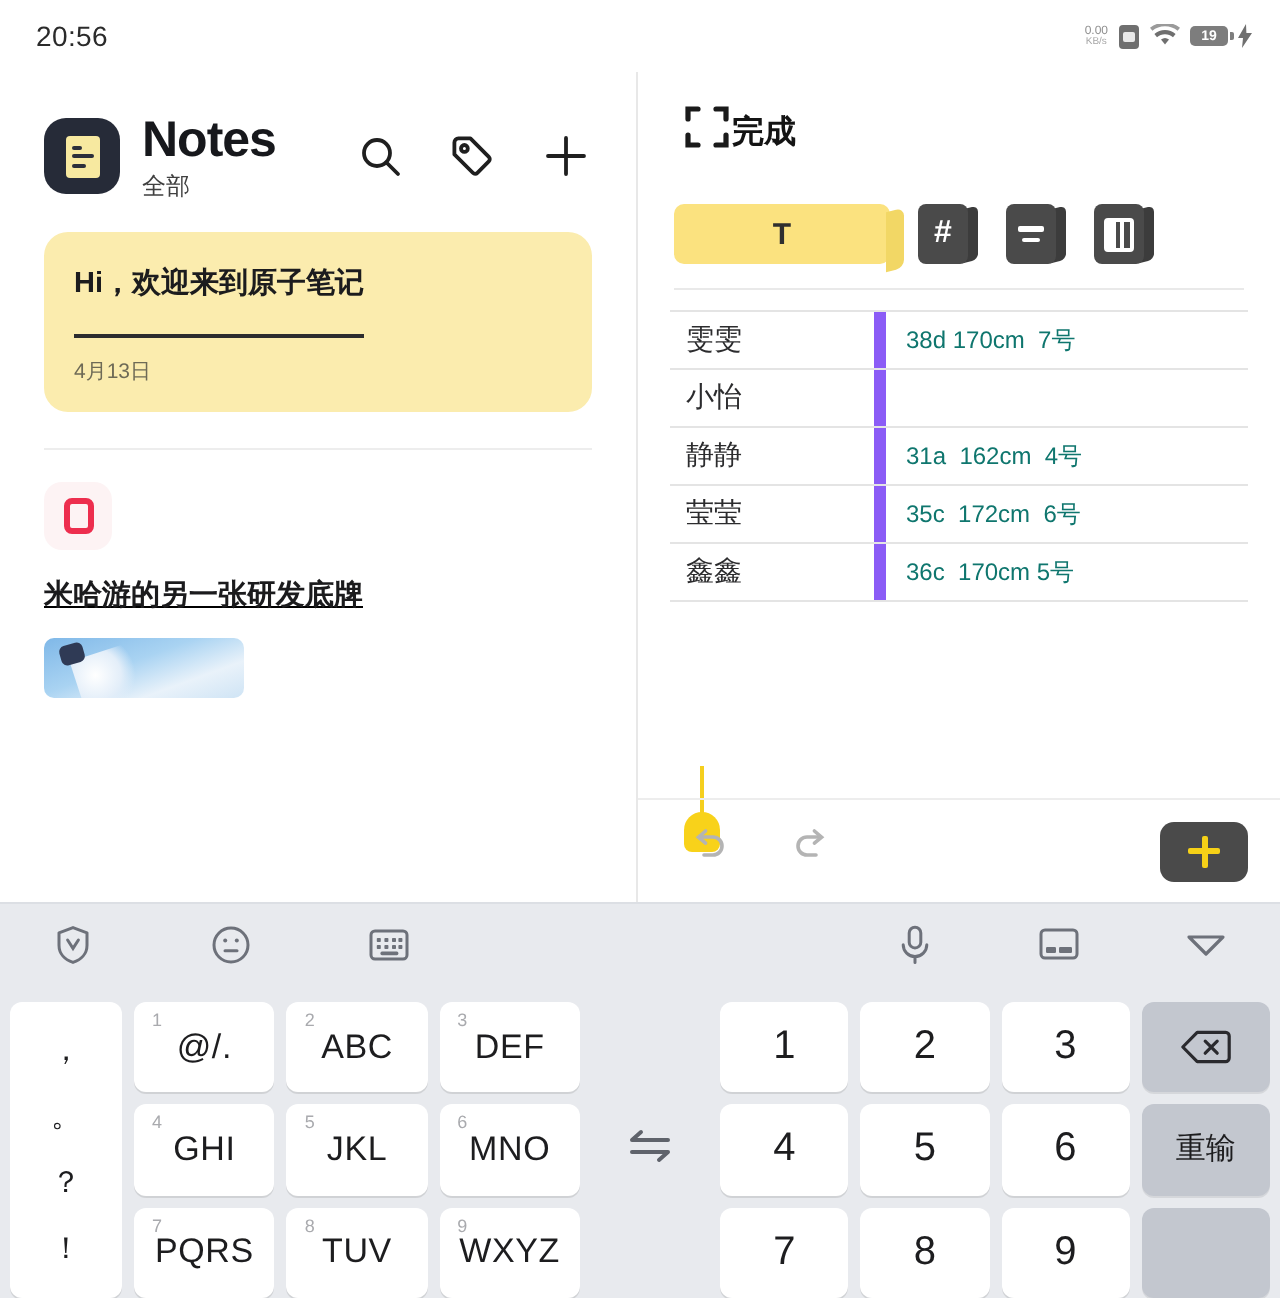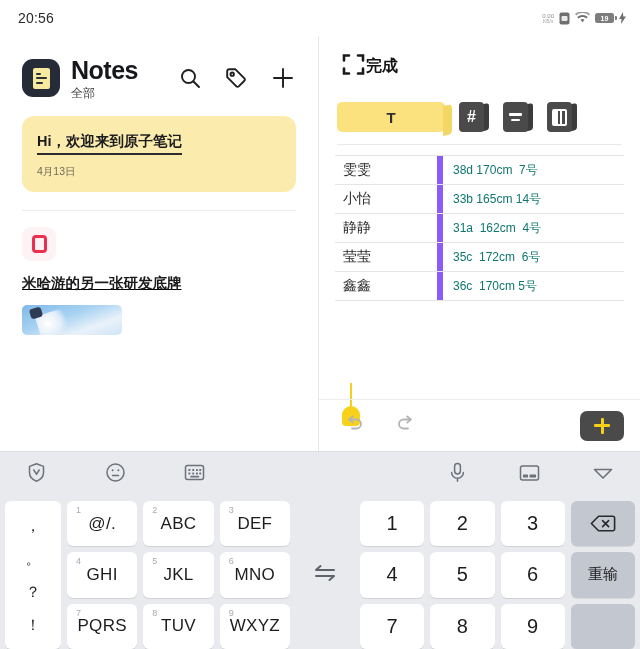--- a/index.html
+++ b/index.html
@@ -63,21 +63,21 @@
   .hdr-actions { margin-left: auto; display: flex; align-items: center; gap: 22px; padding-right: 4px; }
   .hdr-actions svg { display: block; }
 
   
   .note-list { padding: 14px 22px 0 22px; }
   .note-card {
     background: #fbecae; border-radius: 12px; padding: 16px 15px 13px 15px;
   }
   .note-card .nc-title {
     font-size: 14.5px; font-weight: bold; color: #1c1c1e;
-    border-bottom: 2px solid #2c2c2e; display: inline-block; padding-bottom: 2px;
+    border-bottom: 2px solid #2c2c2e; display: inline-block; padding-bottom: 16px;
   }
   .note-card .nc-body {
     margin-top: 9px; font-size: 12.5px; line-height: 1.55; color: #3b3b3d;
     max-height: 40px; overflow: hidden;
   }
   .note-card .nc-date { margin-top: 10px; font-size: 10.5px; color: #6e6a56; }
 
   .list-sep { height: 1px; background: #ededed; margin: 18px 0 0 0; }
 
   .note-item2 { padding-top: 16px; text-decoration: underline; }
@@ -359,21 +359,20 @@
 
       <div class="fmt-sep"></div>
 
       <div class="tbl-wrap">
         <div class="trow">
           <div class="tcell-name">雯雯</div>
           <div class="tcell-val">38d 170cm  7号</div>
         </div>
         <div class="trow">
           <div class="tcell-name">小怡</div>
-          <div class="tcell-val">33b 165cm 14号</div>
         </div>
         <div class="trow">
           <div class="tcell-name">静静</div>
           <div class="tcell-val">31a  162cm  4号</div>
         </div>
         <div class="trow">
           <div class="tcell-name">莹莹</div>
           <div class="tcell-val">35c  172cm  6号</div>
         </div>
         <div class="trow">

